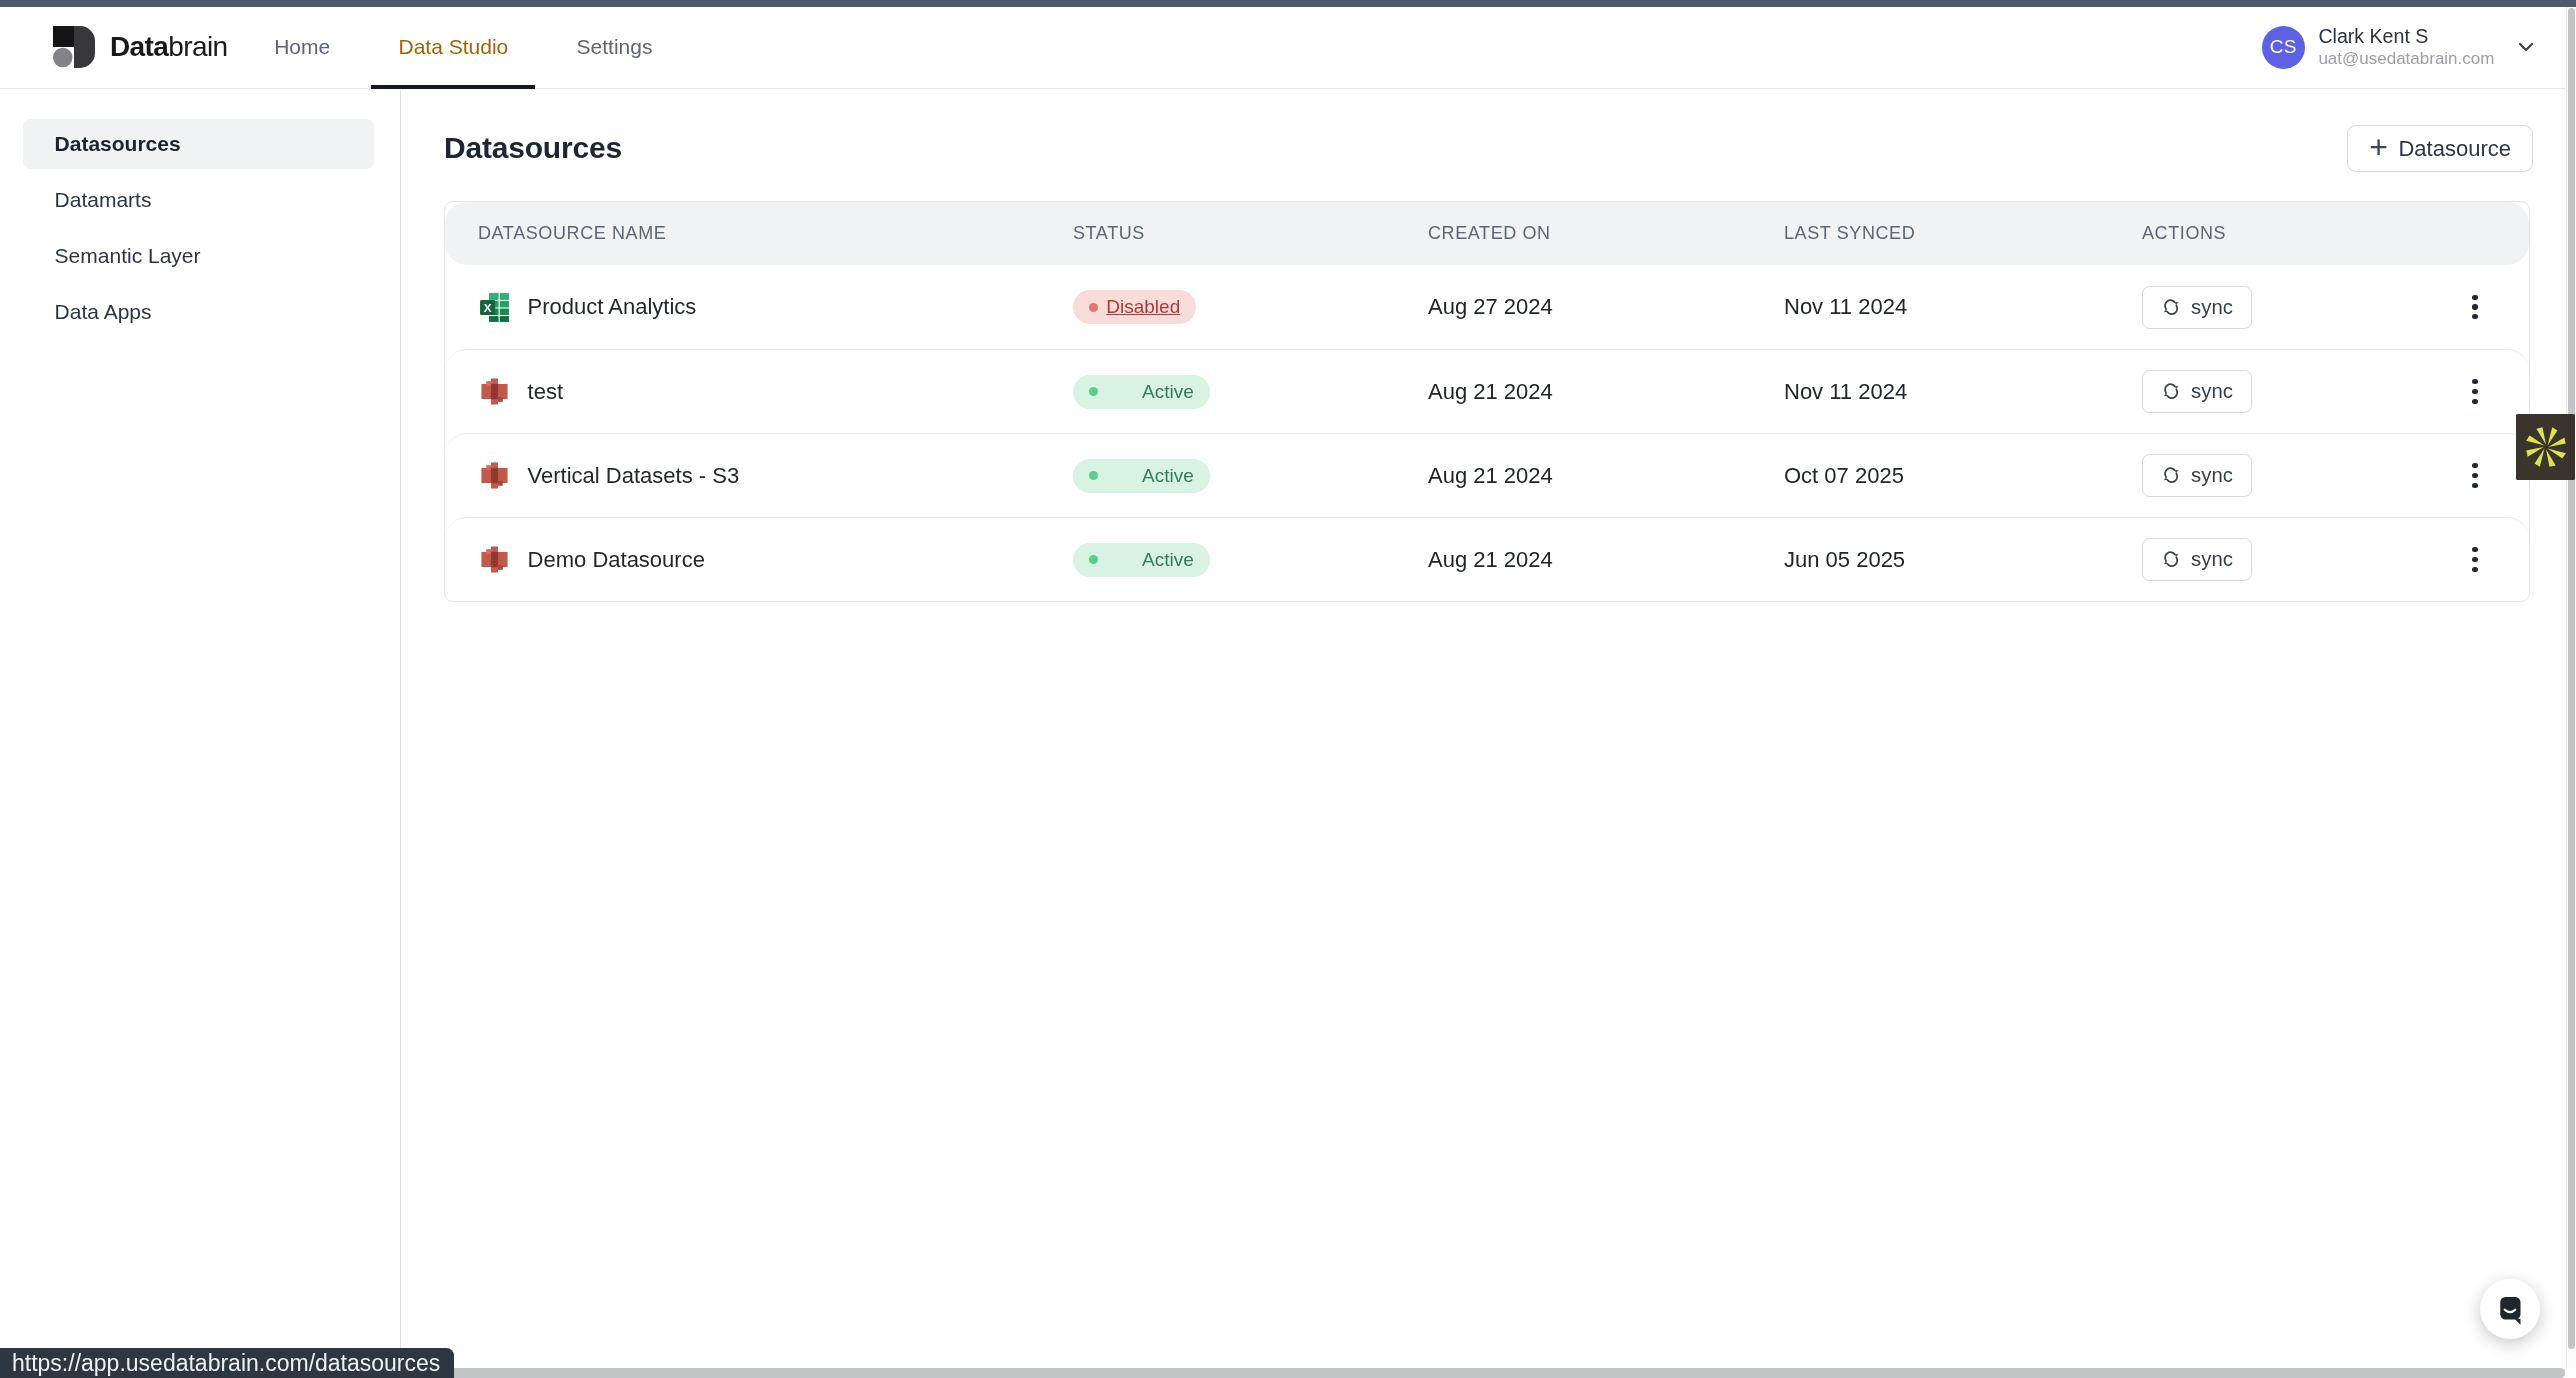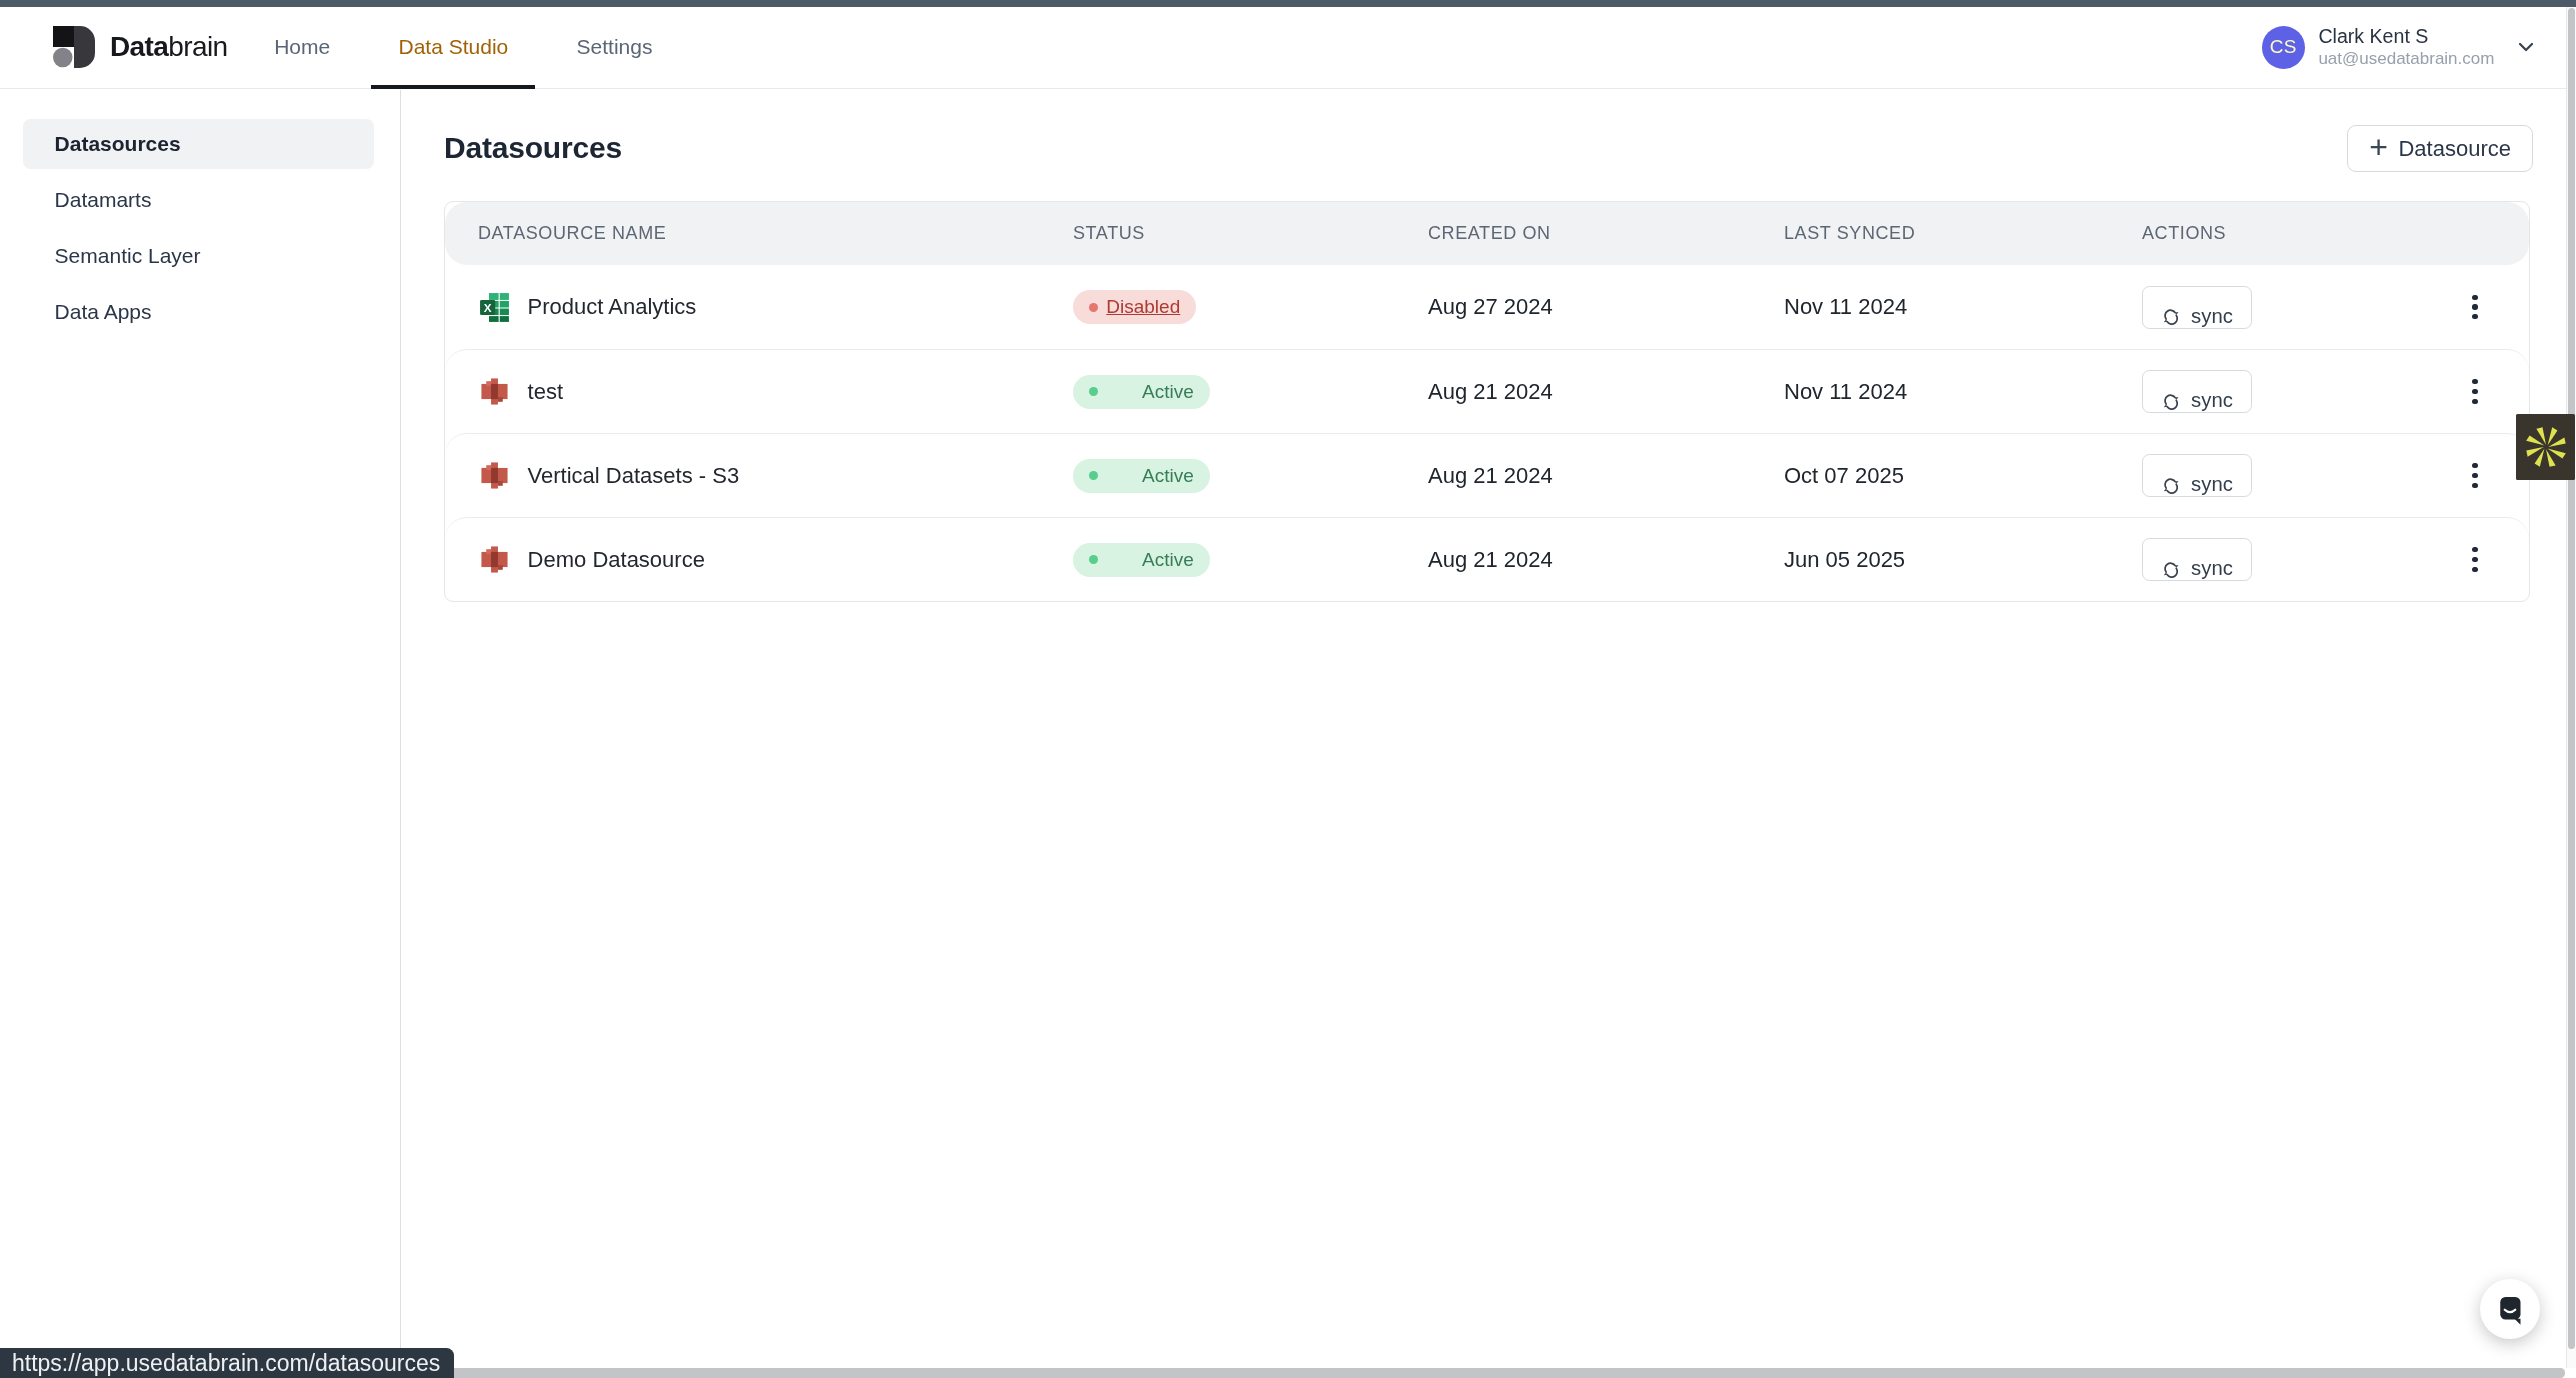--- a/index.html
+++ b/index.html
@@ -85,21 +85,21 @@
   }
   .pill .dot { width:9px; height:9px; border-radius:50%; }
   .pill-disabled { background:#f8dcda; color:#ae3a33;text-decoration:underline; }
   .pill-disabled .dot { background:#e4766d; }
   .pill-active { background:#d8f3e2; color:#377d57;gap:44px; }
   .pill-active .dot { background:#57ce8c; }
 
   .actions-cell { justify-content:space-between; padding-right:47px; }
   .sync-btn {
     height:43px; padding:0 18px; border:1.5px solid #d6d9de; border-radius:7.5px; background:#fff;
-    display:inline-flex; align-items:flex-end; gap:9.8px; font-size:20.3px; color:#323e4d; cursor:pointer;
+    display:inline-flex; align-items:center; gap:9.8px; font-size:20.3px; color:#323e4d; cursor:pointer;
   }
   .kebab { display:flex; flex-direction:column; gap:4.5px; padding:6px 4.5px; cursor:pointer; }
   .kebab i { width:5.3px; height:5.3px; border-radius:50%; background:#202938; }
 
   
   .fab-asterisk {
     position:absolute; left:2516px; top:414px; width:59px; height:66px;
     background:#3a352c; display:flex; align-items:center; justify-content:center;
     cursor:pointer; border-radius:1.5px; z-index:4;
   }

